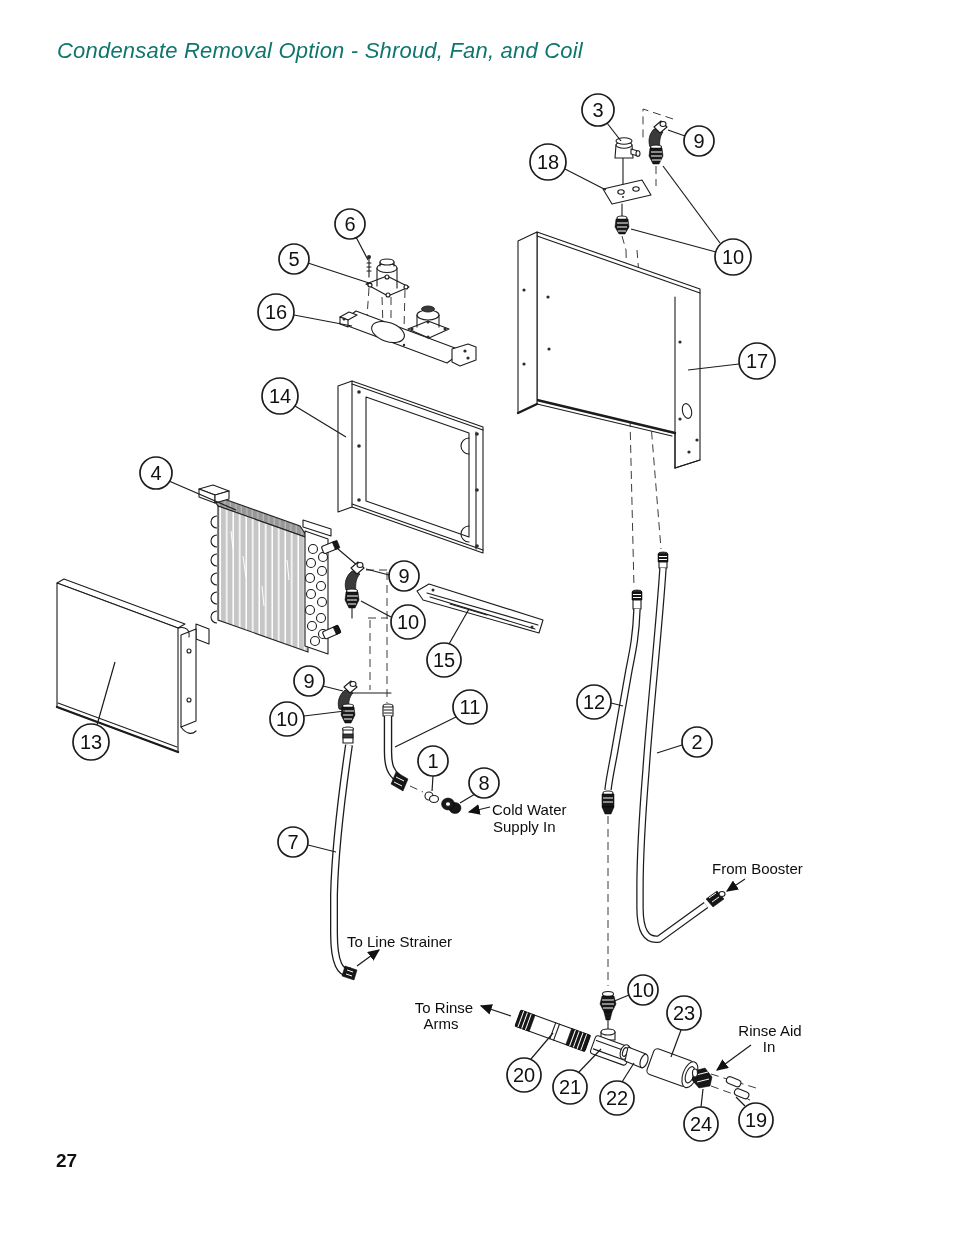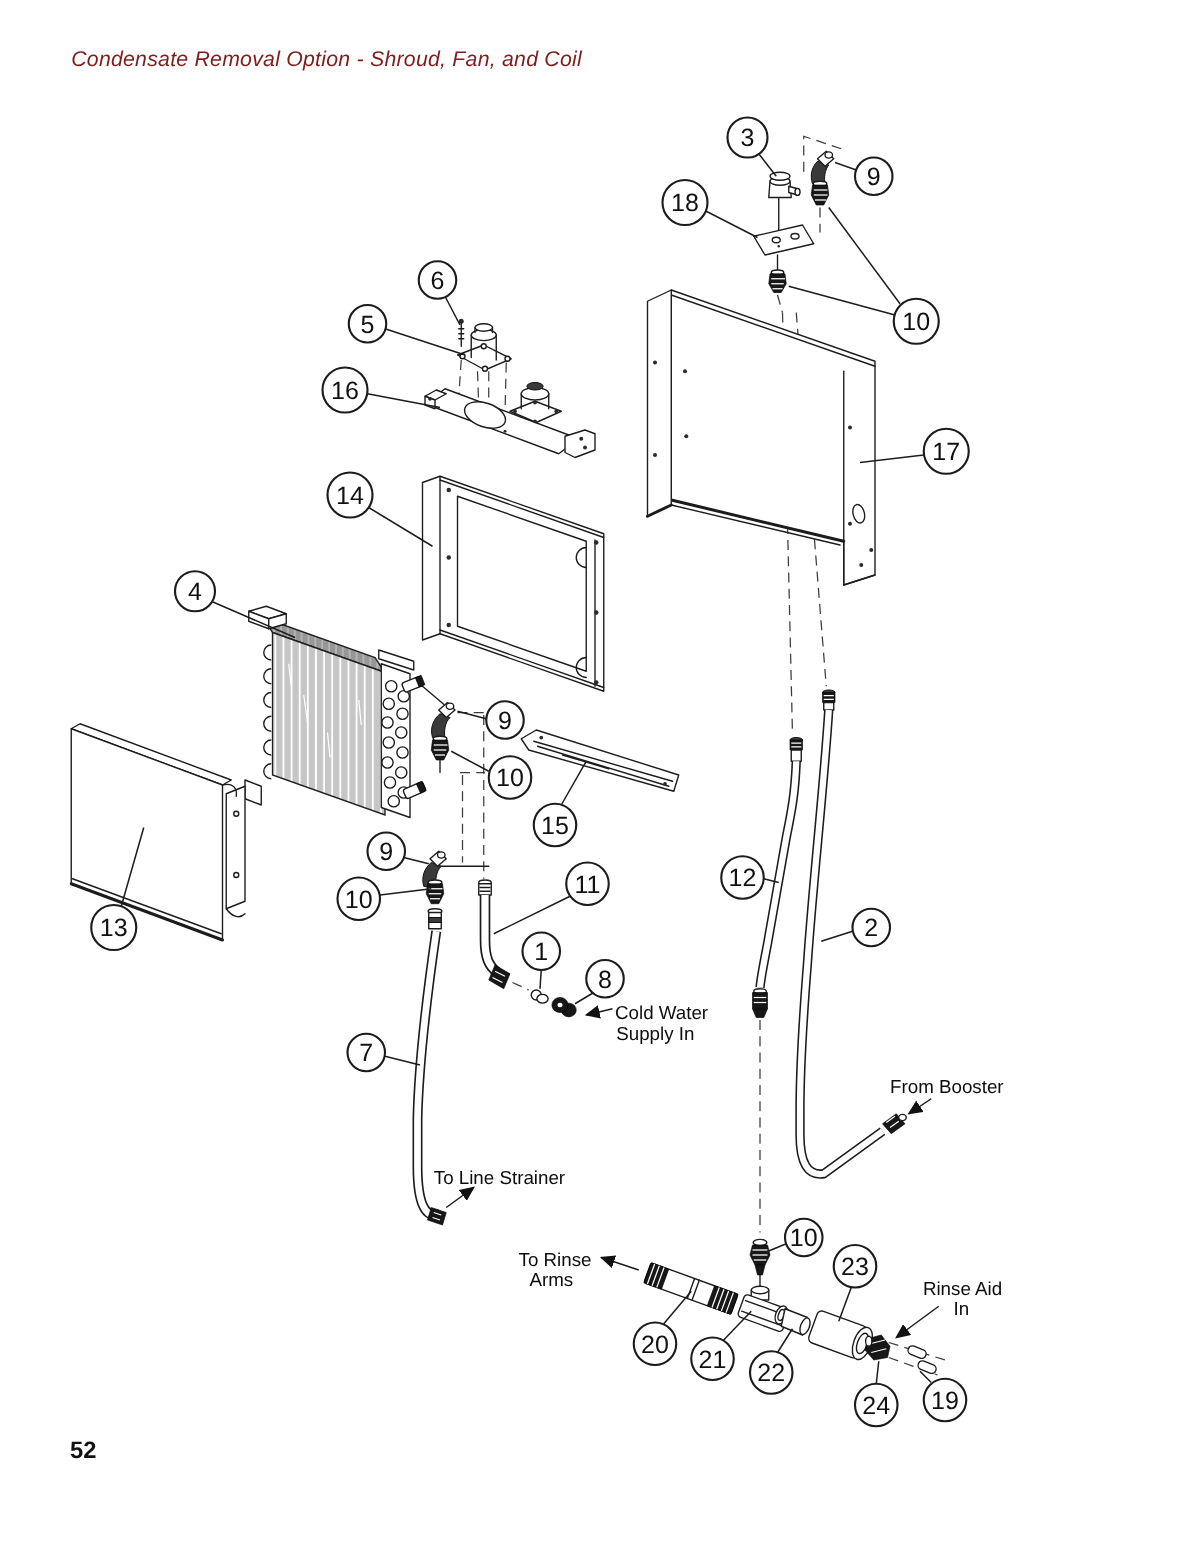--- a/index.html
+++ b/index.html
@@ -1,38 +1,38 @@
 <!DOCTYPE html>
 <html><head>
 <meta charset="utf-8">
 <style>
   html,body{margin:0;padding:0;background:#ffffff;}
   body{width:954px;height:1235px;position:relative;font-family:"Liberation Sans",sans-serif;color:#111;}
-  .title{position:absolute;left:57px;top:38px;font-style:italic;font-size:17px;letter-spacing:.2px;color:#7f1d1d;}
+  .title{position:absolute;left:57px;top:38px;font-style:italic;font-size:22px;letter-spacing:.2px;color:#0f766e;}
   .pageno{position:absolute;left:56px;top:1150px;font-weight:bold;font-size:19px;color:#111;}
   svg{position:absolute;left:0;top:0;}
   .s{stroke:#1c1c1c;stroke-width:1.1;fill:none;stroke-linejoin:round;stroke-linecap:round;}
   .thk{stroke-width:2.4;}
   .w{fill:#ffffff;stroke:#1c1c1c;stroke-width:1.1;stroke-linejoin:round;}
   .dk{fill:#171717;stroke:#000;stroke-width:.5;stroke-linejoin:round;}
   .gy{fill:#3a3a3a;stroke:#111;stroke-width:.8;}
   .wl{stroke:#fff;stroke-width:1;fill:none;}
   .dash{stroke:#3c3c3c;stroke-width:1;fill:none;stroke-dasharray:8 5;}
   .leader{stroke:#1c1c1c;stroke-width:1.2;fill:none;}
   .callout circle{fill:#fff;stroke:#1c1c1c;stroke-width:1.7;}
   .callout text{font-size:20px;fill:#111;text-anchor:middle;font-family:"Liberation Sans",sans-serif;}
   .anno{font-size:15px;fill:#0d0d0d;}
   .mid{text-anchor:middle;}
   .rv{fill:#2b2b2b;}
 </style>
 </head>
 <body>
 
 <div class="title">Condensate Removal Option - Shroud, Fan, and Coil</div>
-<div class="pageno">52</div>
+<div class="pageno">27</div>
 
 <svg width="954" height="1235" viewBox="0 0 954 1235">
   <defs>
     <marker id="ah" markerWidth="11" markerHeight="9" refX="9" refY="4.5" orient="auto">
       <path d="M0,0 L10,4.5 L0,9 z" fill="#111"></path>
     </marker>
     <pattern id="finsFront" width="6.5" height="10" patternUnits="userSpaceOnUse">
       <rect width="6.5" height="10" fill="#c6c6c6"></rect>
         <rect x="5" width="1.5" height="10" fill="#ffffff"></rect>
     </pattern>

